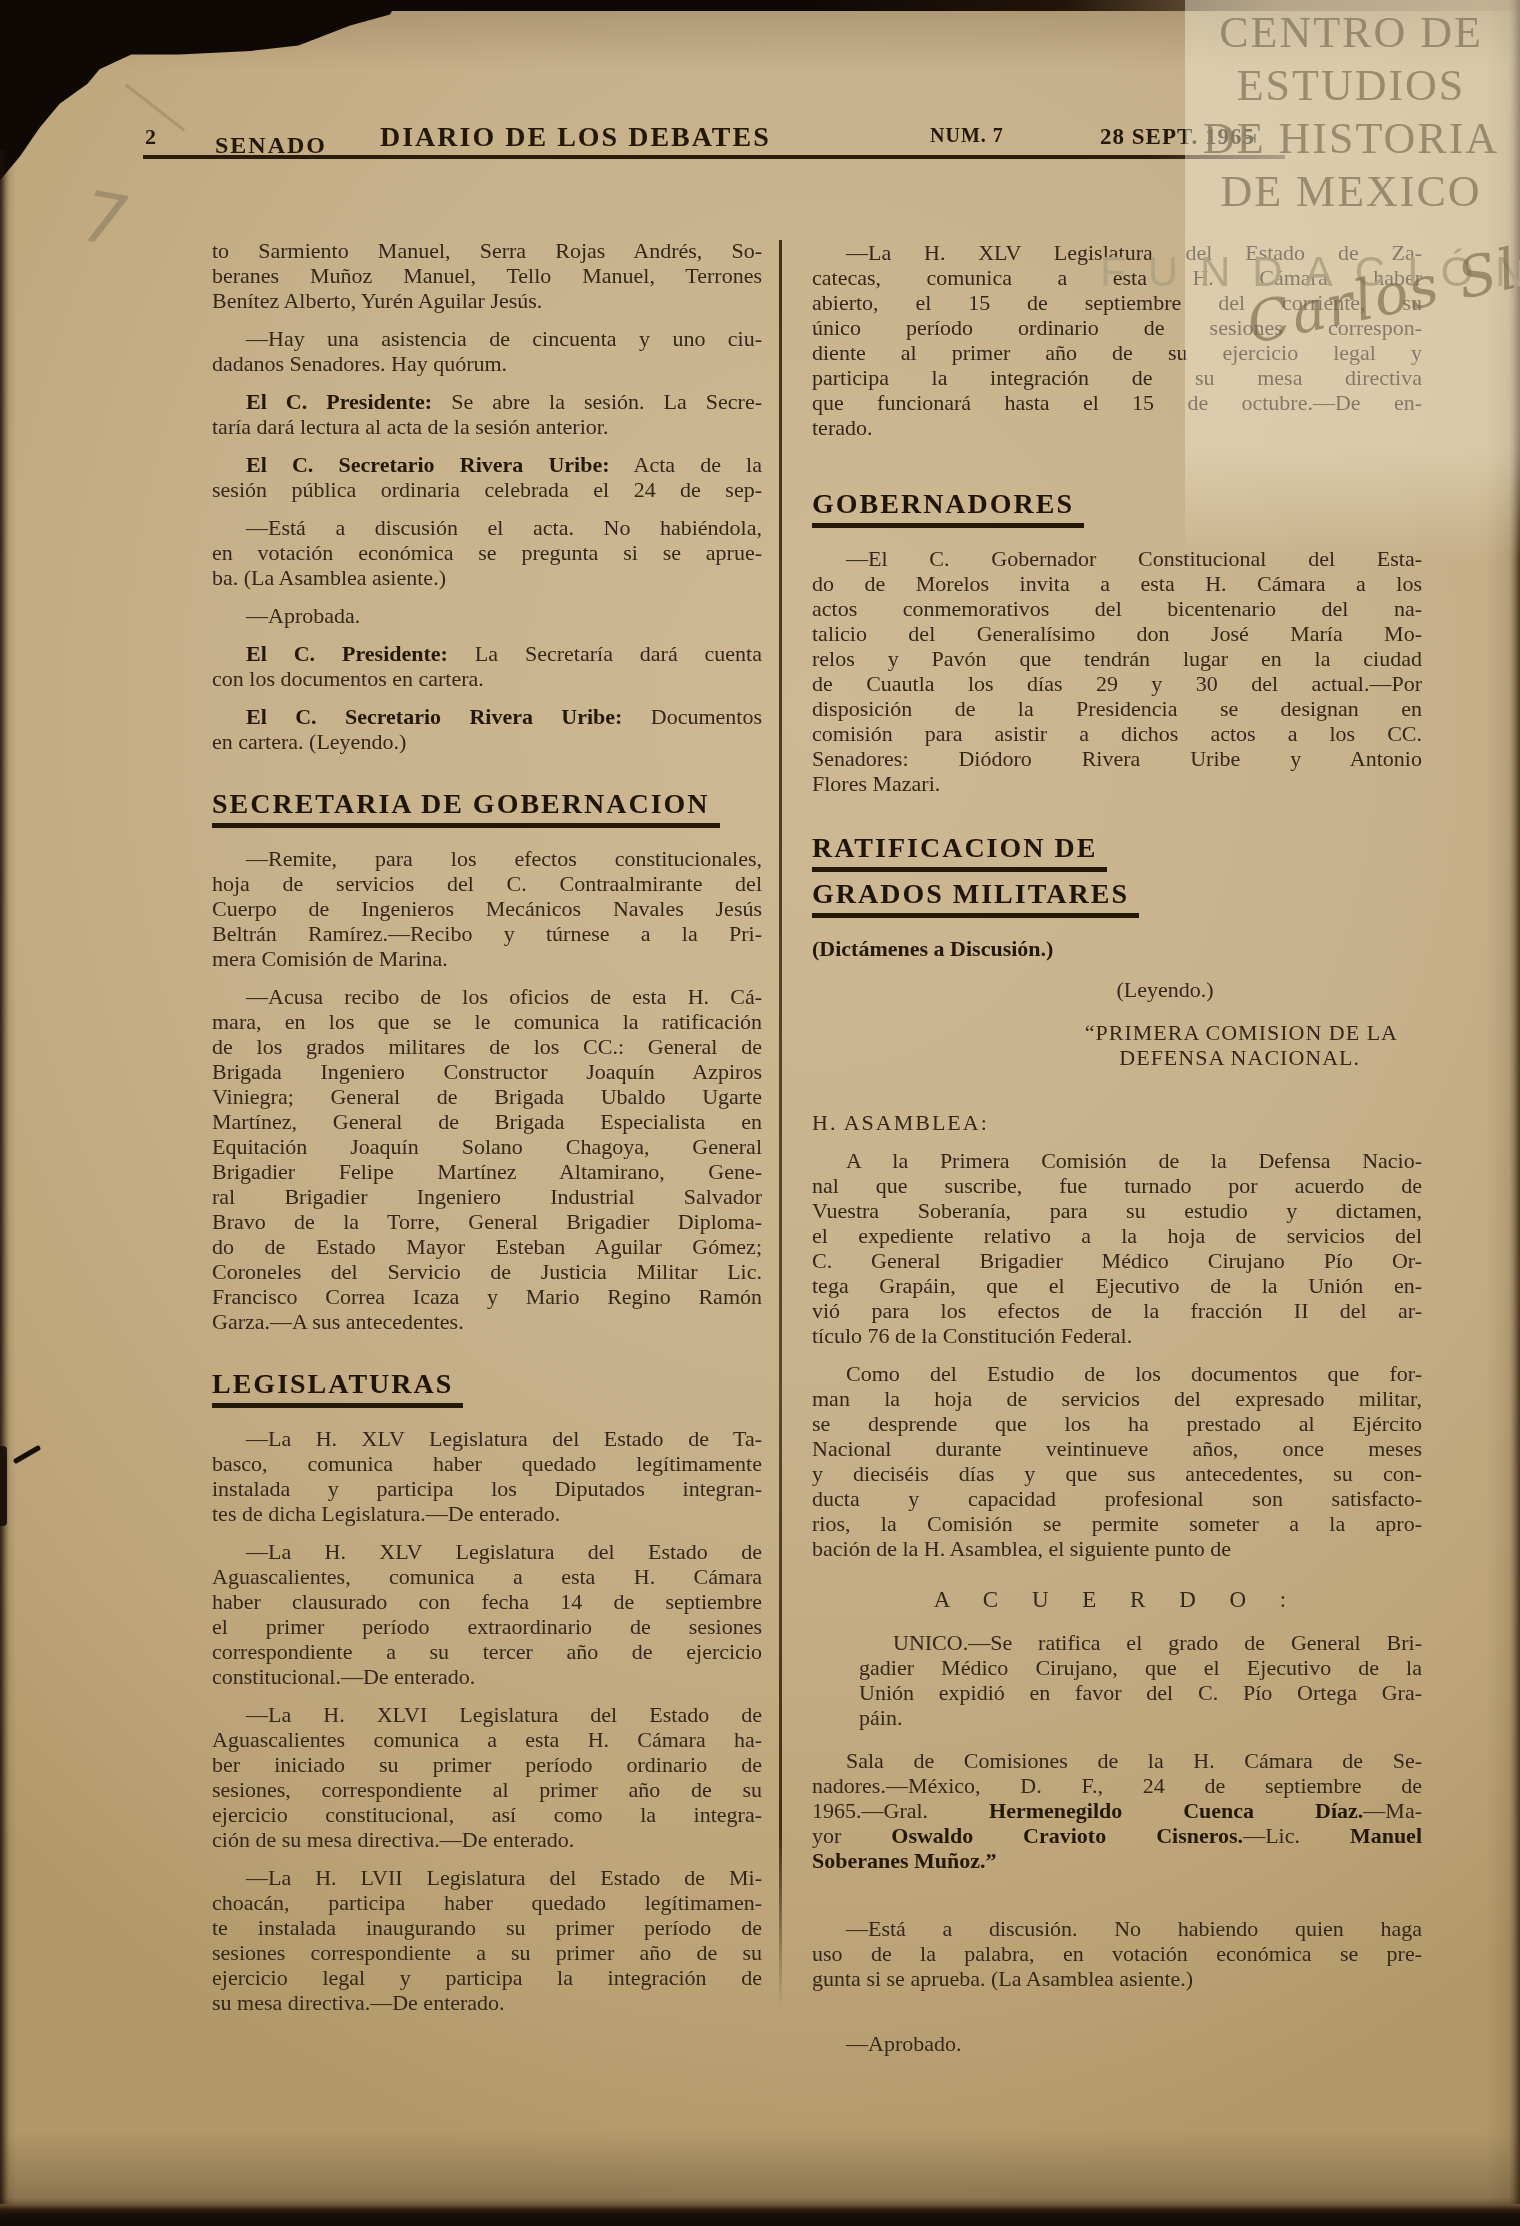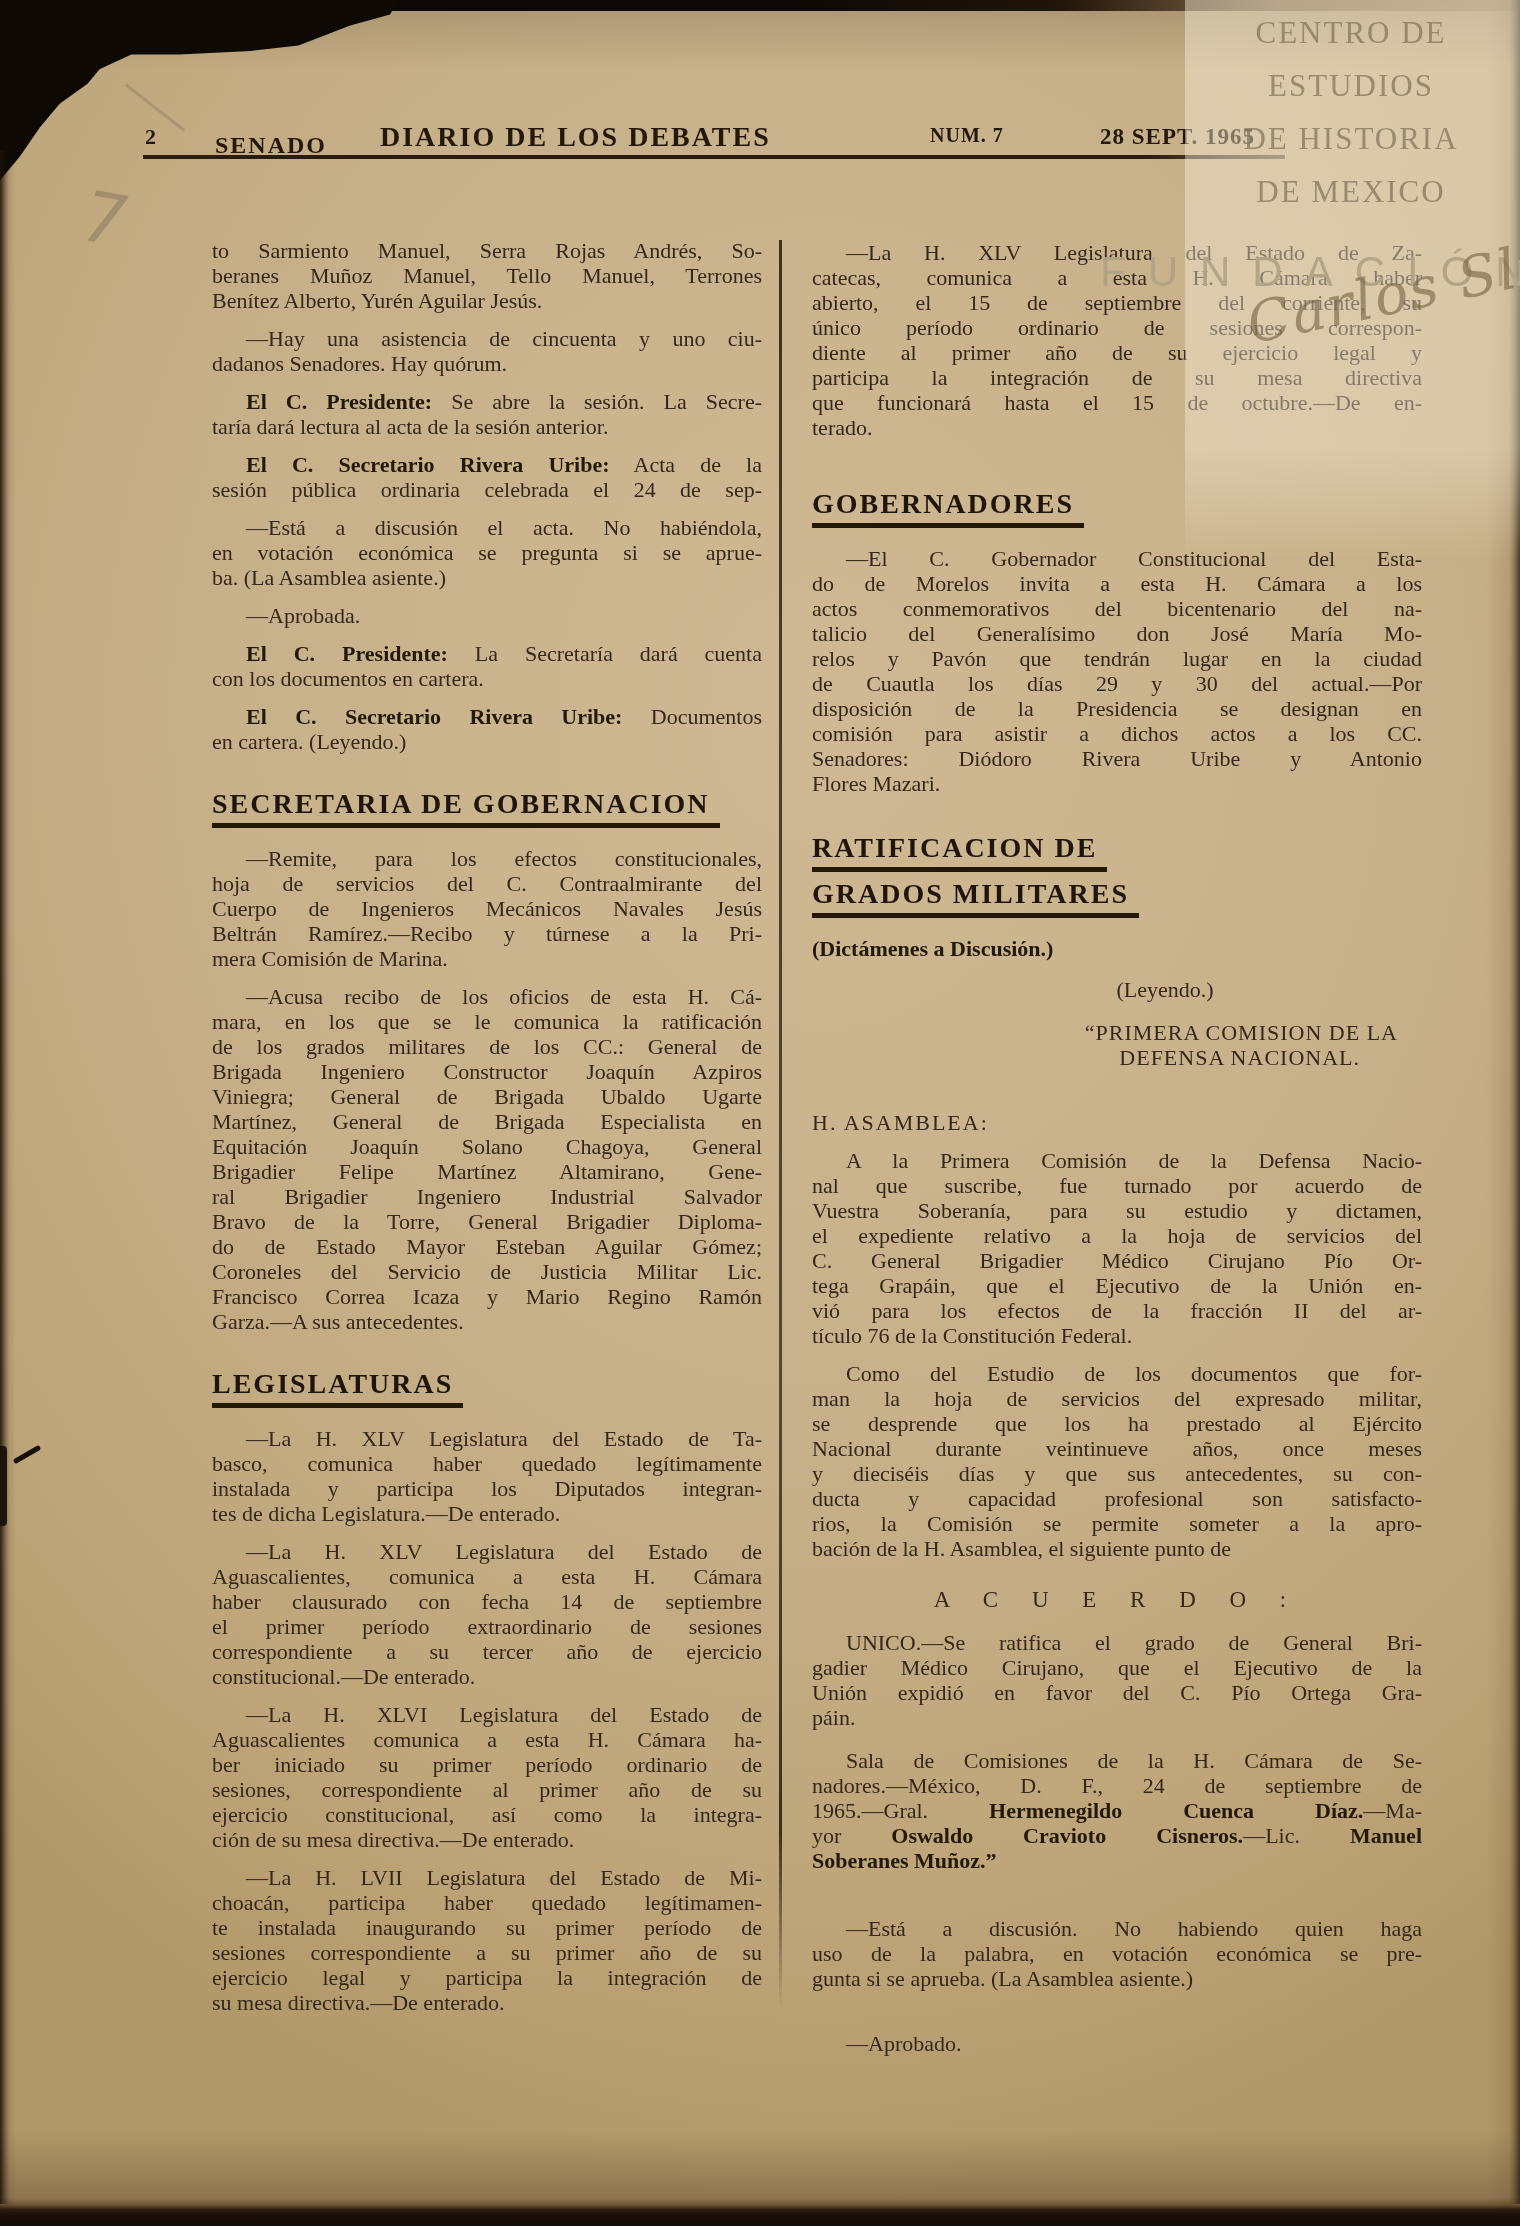--- a/index.html
+++ b/index.html
@@ -52,21 +52,21 @@
   .blk.center{text-align:center;padding-left:96px;}
   .blk.spaced{text-align:center;letter-spacing:14px;font-size:23px;}
   .blk.right2{text-align:right;letter-spacing:1px;padding-right:24px;}
   .blk.right2 .r2l1{padding-right:38px;}
   .blk.plainline{letter-spacing:2px;}
   
   .wm-overlay{position:absolute;left:1185px;top:0;width:335px;height:560px;z-index:5;
     background:linear-gradient(180deg,rgba(247,239,218,.45) 0%,rgba(247,239,218,.40) 80%,rgba(247,239,218,0) 100%);}
   .wm-text{position:absolute;left:1190px;top:6px;width:322px;text-align:center;z-index:6;
     font-family:"Liberation Serif",serif;color:rgba(138,124,97,.82);}
-  .wm-text div{font-size:31px;line-height:53px;letter-spacing:2px;white-space:nowrap;}
+  .wm-text div{font-size:44px;line-height:53px;letter-spacing:2px;white-space:nowrap;}
   .wm-fund{position:absolute;left:1100px;top:248px;z-index:6;font-family:"Liberation Sans",sans-serif;
     font-size:42px;letter-spacing:22px;white-space:nowrap;color:rgba(176,163,133,.95);}
   .wm-sign{position:absolute;left:1248px;top:292px;z-index:6;font-family:"DejaVu Serif",serif;
     font-style:italic;font-size:56px;color:rgba(118,100,70,.62);transform:rotate(-12deg);
     transform-origin:left center;letter-spacing:2px;white-space:nowrap;}
   
   .pencil-7{position:absolute;left:82px;top:178px;font-family:"DejaVu Sans",sans-serif;font-size:70px;
     color:rgba(98,88,74,.34);transform:rotate(10deg) skewX(-8deg);z-index:3;}
   .pencil-line{position:absolute;left:118px;top:106px;width:74px;height:3px;
     background:rgba(104,94,78,.26);transform:rotate(38deg);z-index:3;}
@@ -239,21 +239,21 @@
         <div class="ln ind">Como del Estudio de los documentos que for-</div>
         <div class="ln">man la hoja de servicios del expresado militar,</div>
         <div class="ln">se desprende que los ha prestado al Ejército</div>
         <div class="ln">Nacional durante veintinueve años, once meses</div>
         <div class="ln">y dieciséis días y que sus antecedentes, su con-</div>
         <div class="ln">ducta y capacidad profesional son satisfacto-</div>
         <div class="ln">rios, la Comisión se permite someter a la apro-</div>
         <div class="ln last">bación de la H. Asamblea, el siguiente punto de</div>
       </div>
       <div class="blk spaced" style="margin-top: 26px;">A C U E R D O :</div>
-      <div class="blk p" style="margin-top: 18px;">
+      <div class="blk p" style="margin-top: 18px; margin-left: 47px;">
         <div class="ln ind">UNICO.—Se ratifica el grado de General Bri-</div>
         <div class="ln">gadier Médico Cirujano, que el Ejecutivo de la</div>
         <div class="ln">Unión expidió en favor del C. Pío Ortega Gra-</div>
         <div class="ln last">páin.</div>
       </div>
       <div class="blk p" style="margin-top: 18px;">
         <div class="ln ind">Sala de Comisiones de la H. Cámara de Se-</div>
         <div class="ln">nadores.—México, D. F., 24 de septiembre de</div>
         <div class="ln">1965.—Gral. <b>Hermenegildo Cuenca Díaz.</b>—Ma-</div>
         <div class="ln">yor <b>Oswaldo Cravioto Cisneros.</b>—Lic. <b>Manuel</b></div>

